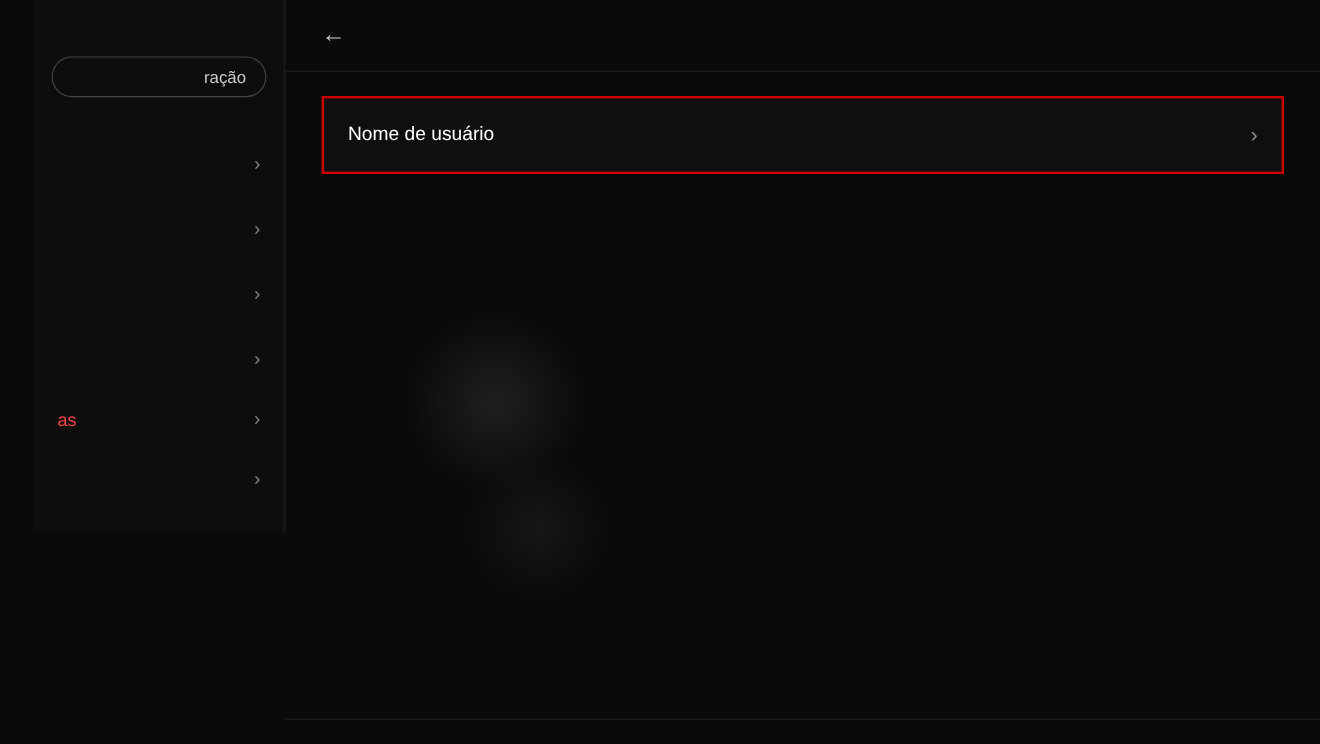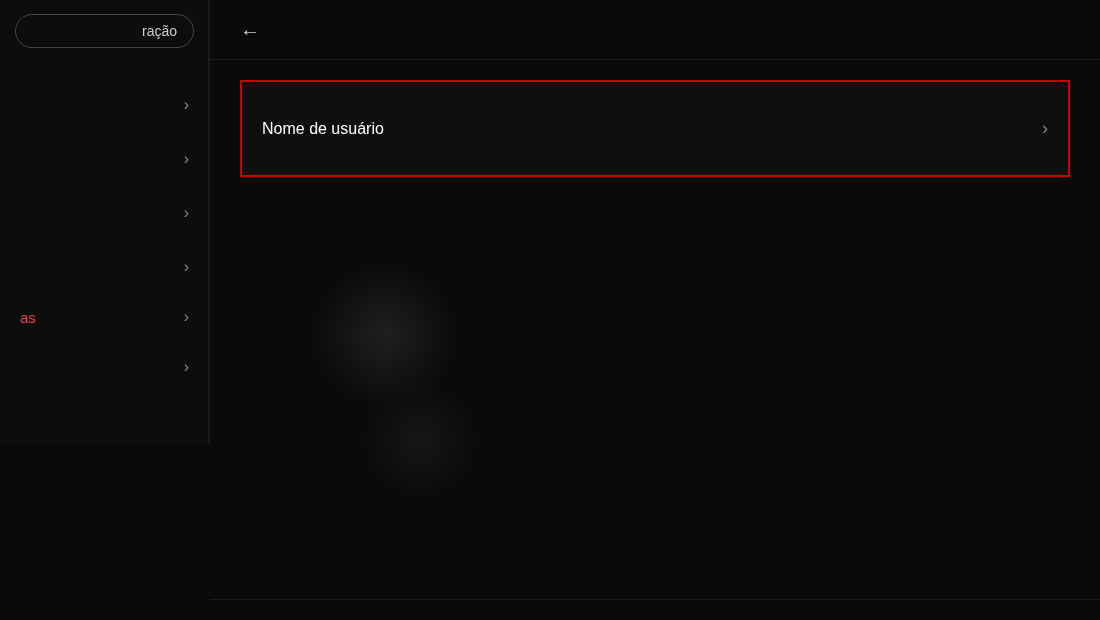--- a/index.html
+++ b/index.html
@@ -16,23 +16,24 @@
       overflow: hidden;
       display: flex;
     }
 
     .sidebar {
       width: 210px;
       height: 444px;
       background-color: #0d0d0d;
       display: flex;
       flex-direction: column;
-      padding: 4px 0;
+      padding: 37px 0;
       border-right: 1px solid #1a1a1a;
       position: relative;
+      margin-left: 28px;
     }
 
     .sidebar-config-button {
       margin: 10px 15px 30px 15px;
       border: 1px solid #444;
       border-radius: 25px;
       padding: 8px 16px;
       color: #ccc;
       font-size: 14px;
       text-align: right;
@@ -110,21 +111,21 @@
     .content-area {
       flex: 1;
       padding: 20px 30px;
       position: relative;
     }
 
     .menu-item-row {
       display: flex;
       align-items: center;
       justify-content: space-between;
-      padding: 36px 20px;
+      padding: 20px 20px;
       border: 2px solid #cc0000;
       background-color: #0f0f0f;
       cursor: pointer;
       margin-bottom: 2px;
     }
 
     .menu-item-text {
       font-size: 16px;
       color: #ffffff;
     }

